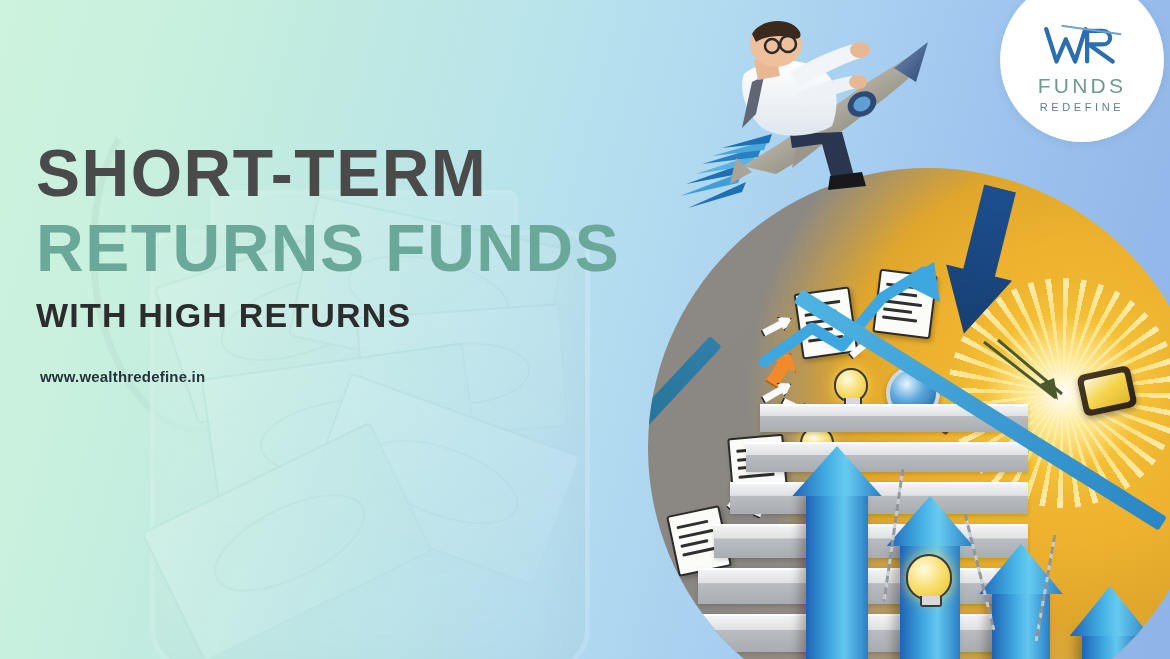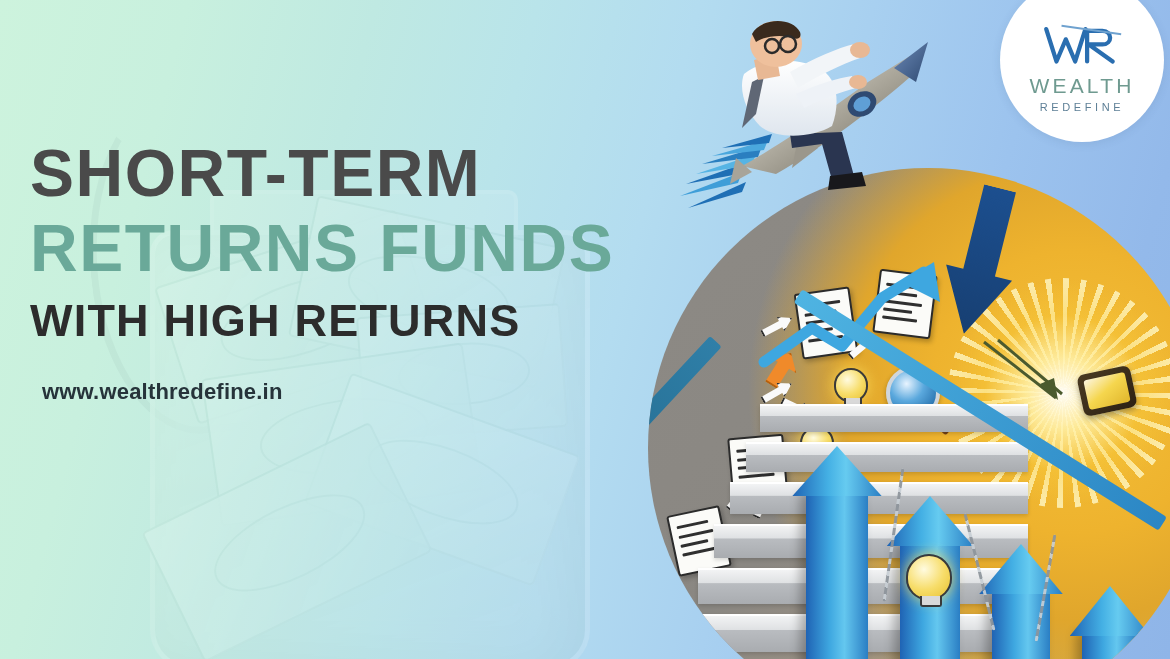--- a/index.html
+++ b/index.html
@@ -87,21 +87,21 @@
   .b1 { left: 110px; top: 215px; width: 250px; height: 140px; transform: rotate(-18deg); }
   .b2 { left: 240px; top: 190px; width: 250px; height: 140px; transform: rotate(12deg); }
   .b3 { left: 150px; top: 330px; width: 260px; height: 145px; transform: rotate(-8deg); }
   .b4 { left: 260px; top: 380px; width: 240px; height: 135px; transform: rotate(20deg); }
   .b5 { left: 100px; top: 440px; width: 250px; height: 140px; transform: rotate(-26deg); }
   .b6 { left: 300px; top: 280px; width: 200px; height: 120px; transform: rotate(-4deg); }
 
   
   .copy {
     position: absolute;
-    left: 30px;
+    left: 36px;
     top: 140px;
     width: 680px;
     z-index: 40;
   }
   .line-1 {
     font-size: 66px;
     font-weight: 900;
     letter-spacing: 1.5px;
     line-height: 1.0;
     color: #4a4a4a;
@@ -111,34 +111,34 @@
   .line-2 {
     font-size: 66px;
     font-weight: 900;
     letter-spacing: 1.5px;
     line-height: 1.0;
     color: #6aa999;
     margin: 0 0 17px 0;
     white-space: nowrap;
   }
   .line-3 {
-    font-size: 45px;
+    font-size: 34px;
     font-weight: 900;
     letter-spacing: 1.2px;
     line-height: 1.0;
     color: #2c2c2c;
     margin: 0 0 36px 0;
     white-space: nowrap;
   }
   .site-url {
-    font-size: 22px;
+    font-size: 15px;
     font-weight: 700;
     letter-spacing: .2px;
     color: #26333a;
-    margin: 12px;
+    margin: 4px;
   }
 
   
   .logo-badge {
     position: absolute;
     right: 6px;
     top: -22px;
     width: 164px;
     height: 164px;
     border-radius: 50%;
@@ -532,17 +532,17 @@
     <div class="line-3">WITH HIGH RETURNS</div>
     <div class="site-url">www.wealthredefine.in</div>
   </div>
 
   <div class="logo-badge">
     <svg class="logo-mark" viewBox="0 0 100 54">
       <path d="M8 6 L20 44 L31 18 L42 44 L54 6" fill="none" stroke="#2a6eb0" stroke-width="5" stroke-linejoin="round" stroke-linecap="round"></path>
       <path d="M56 44 L56 8 L74 8 C86 8 86 24 74 24 L58 24 L86 44" fill="none" stroke="#2a6eb0" stroke-width="5" stroke-linejoin="round" stroke-linecap="round"></path>
       <path d="M26 2 L96 12" stroke="#6fa2cf" stroke-width="2.2" fill="none"></path>
     </svg>
-    <div class="logo-wealth">WEALTH</div>
+    <div class="logo-wealth">FUNDS</div>
     <div class="logo-redefine">REDEFINE</div>
   </div>
 
 </div>
 
 </body></html>

